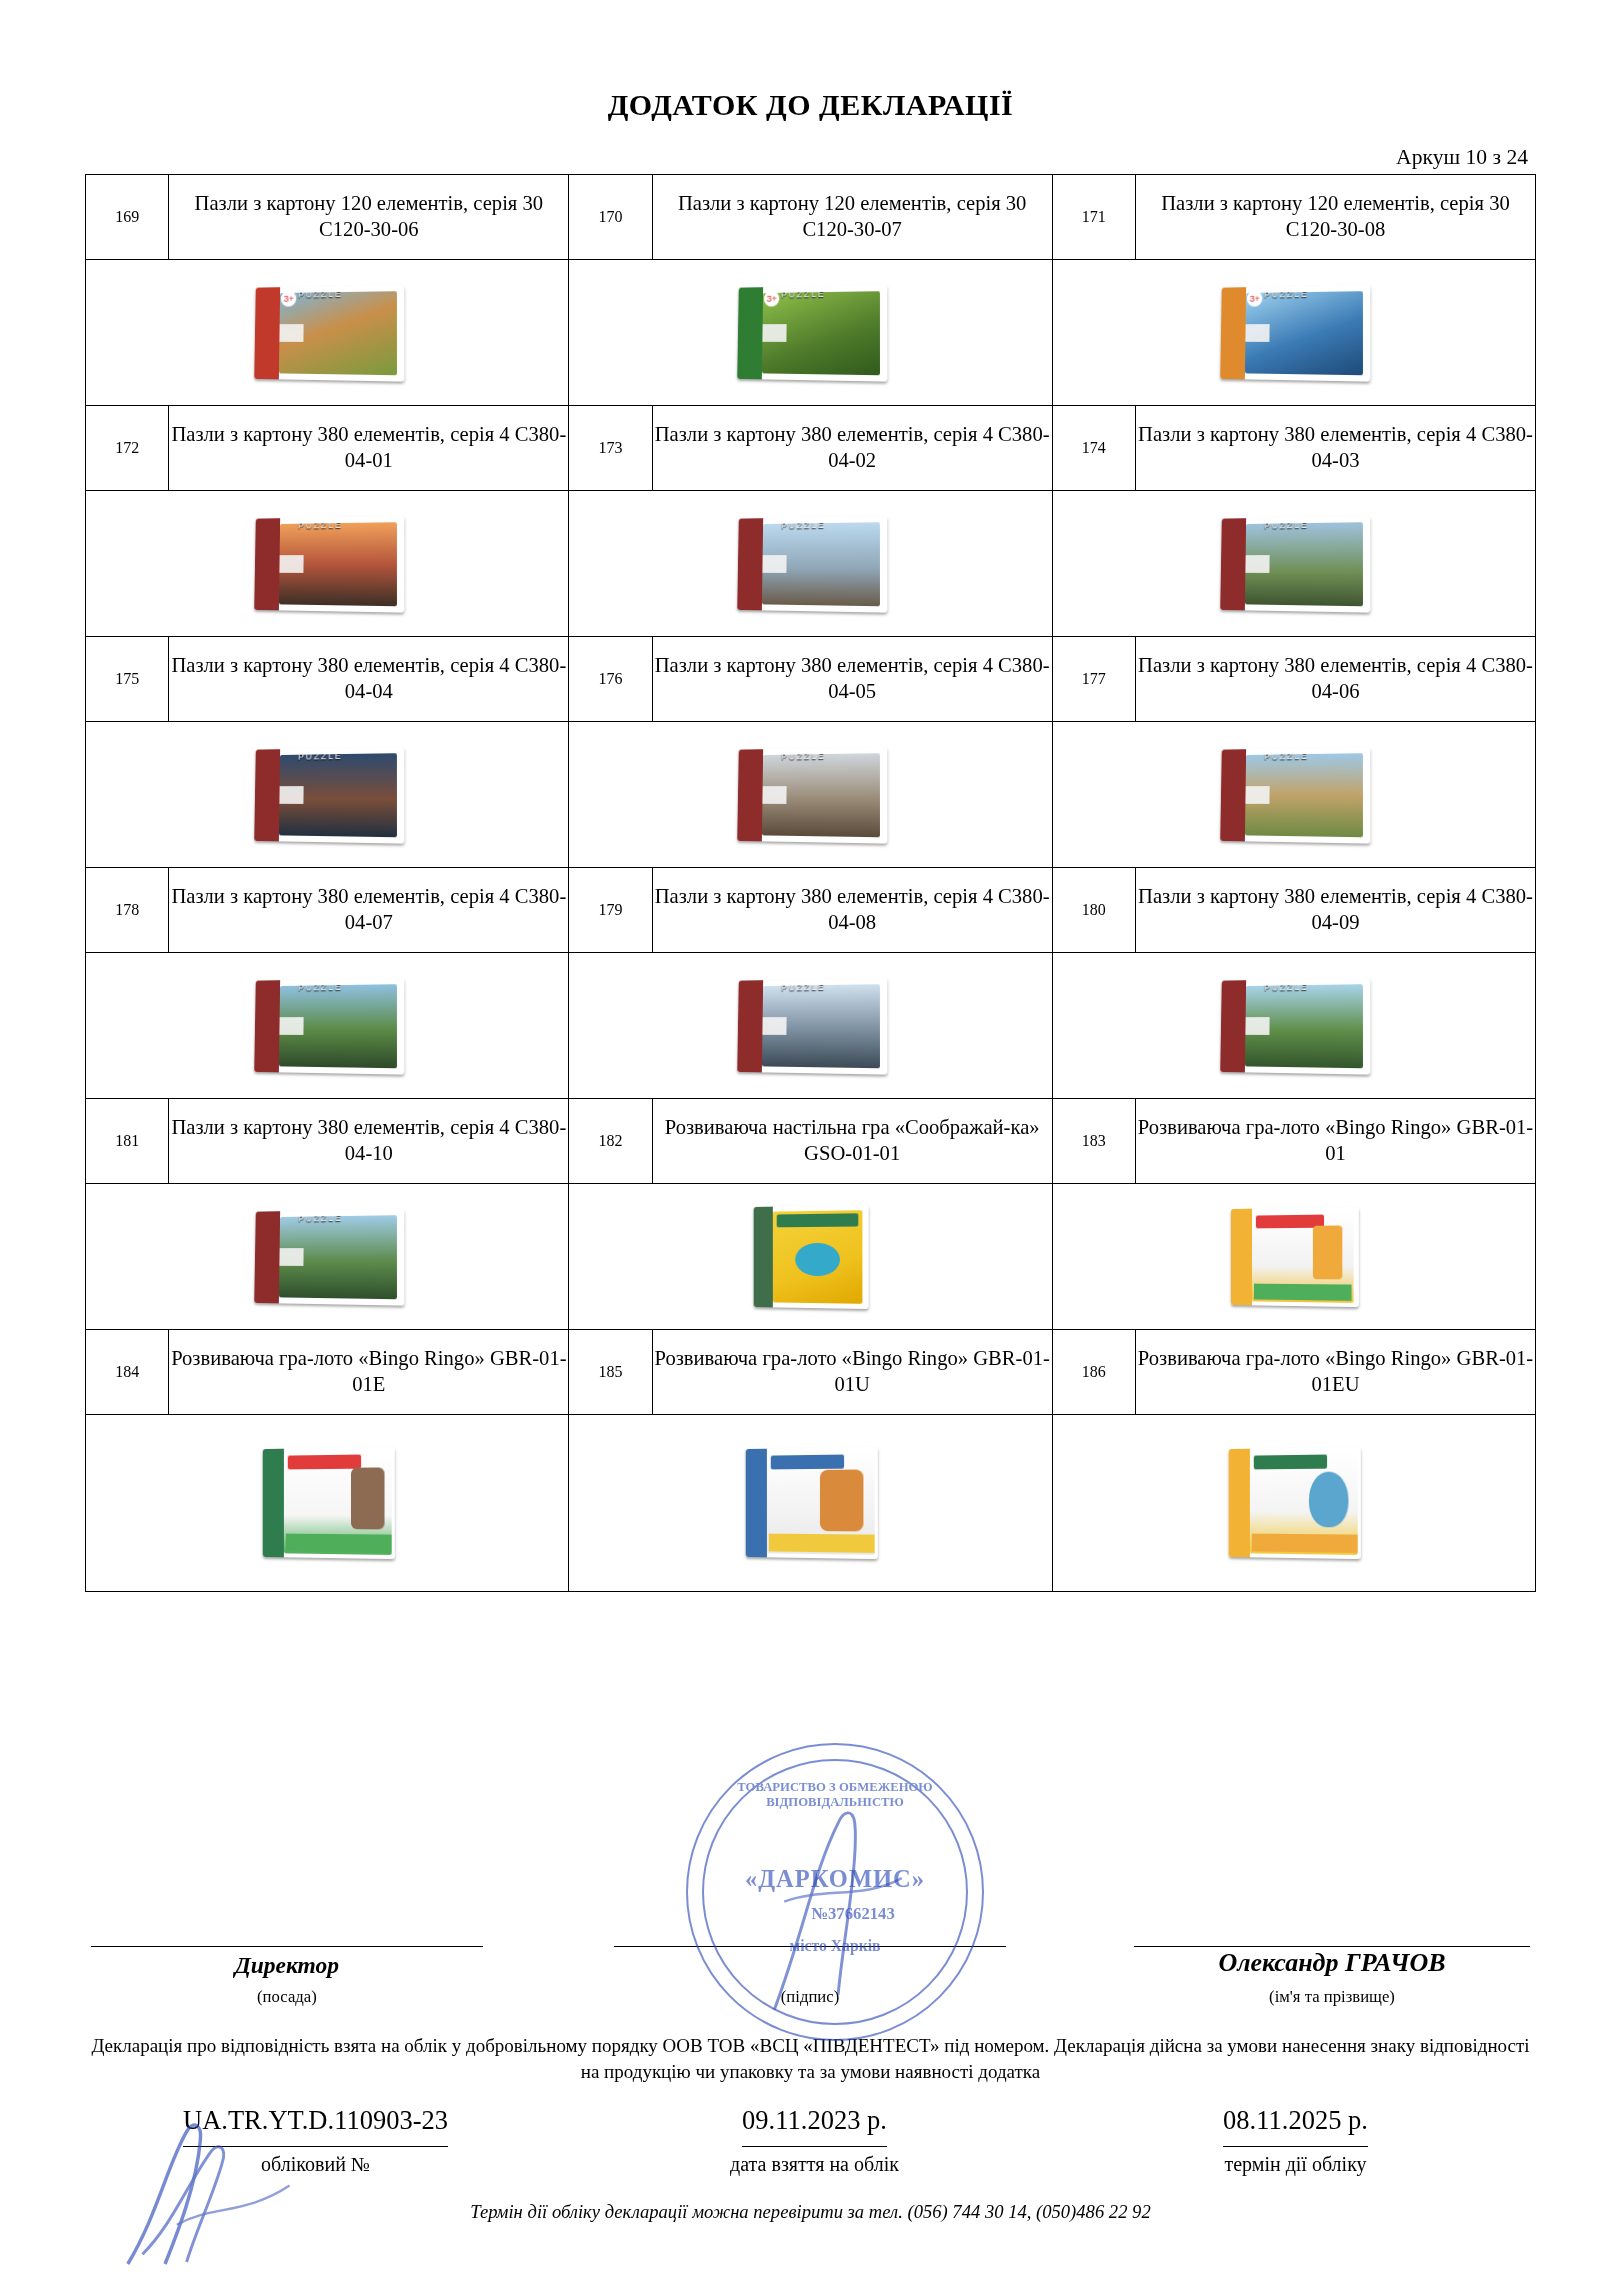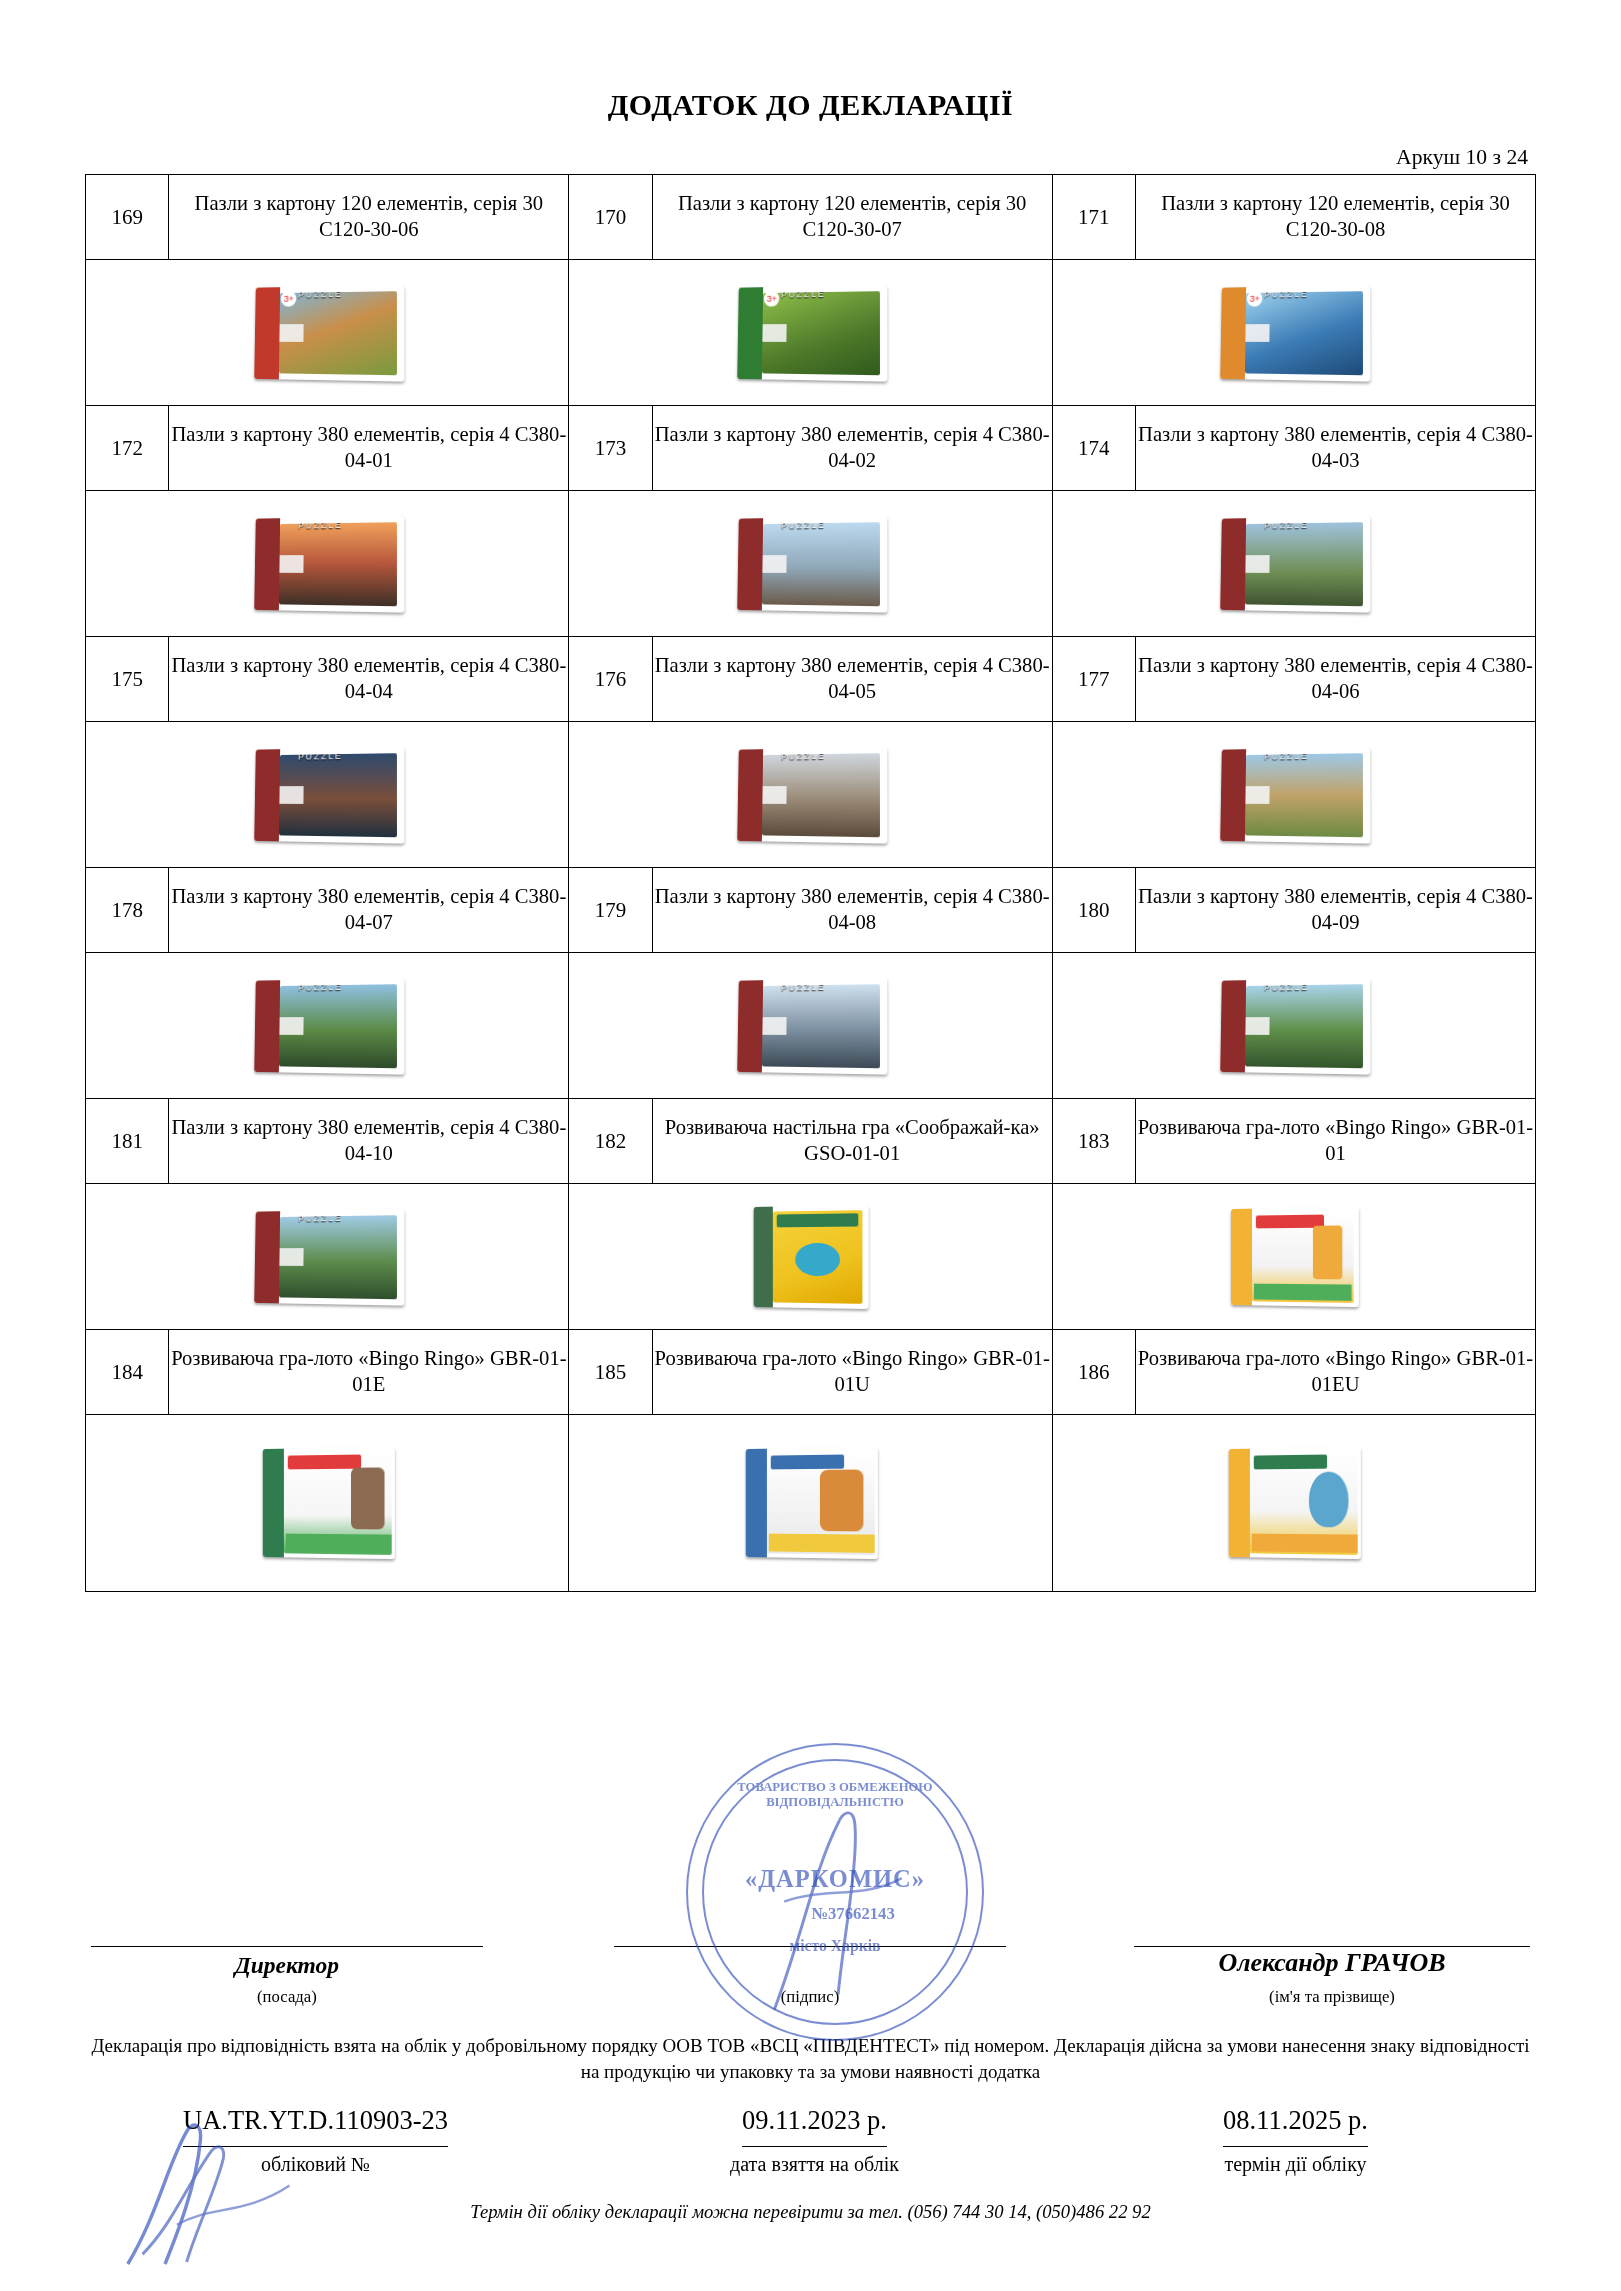--- a/index.html
+++ b/index.html
@@ -48,21 +48,21 @@
     table-layout: fixed;
   }
   table.main td {
     border: 1px solid #000;
     vertical-align: middle;
     padding: 0;
   }
   td.num {
     width: 78px;
     text-align: center;
-    font-size: 21px;
+    font-size: 16px;
   }
   td.desc {
     text-align: center;
     font-size: 20.6px;
     line-height: 1.25;
     padding: 5.9px 9.8px;
     width: 378px;
   }
   tr.txt-row td { height: 84px; }
   tr.img-row td { height: 145px; text-align: center; }

